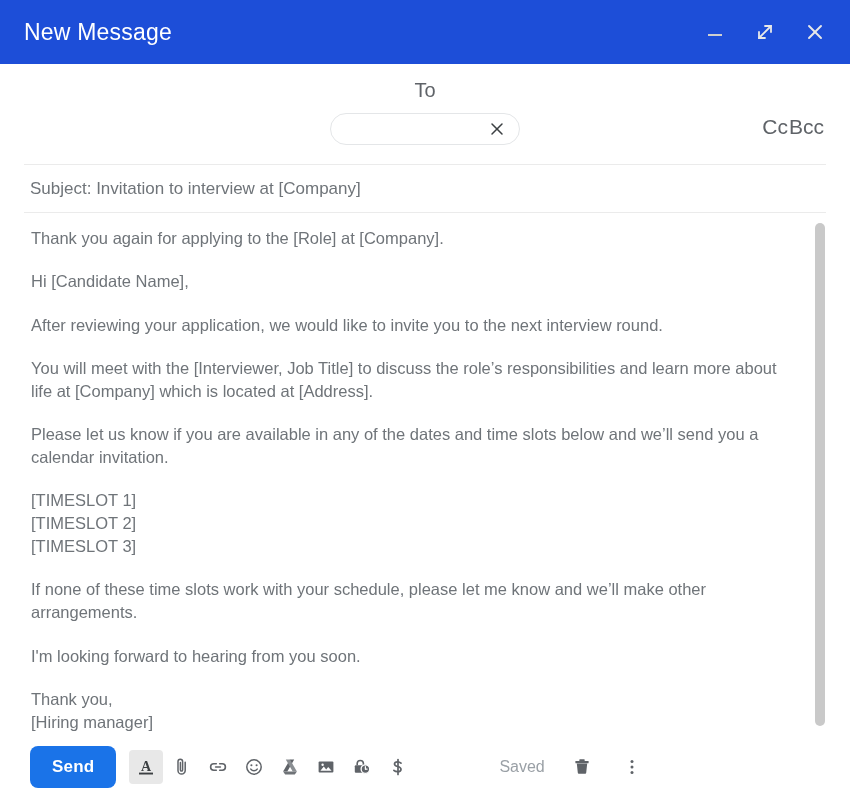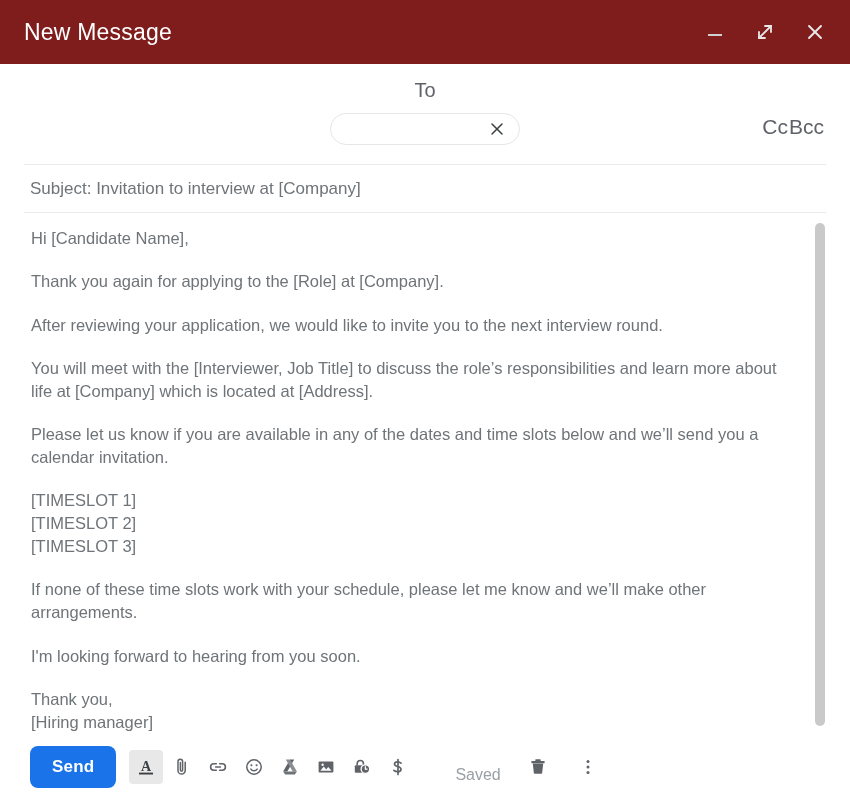--- a/index.html
+++ b/index.html
@@ -19,21 +19,21 @@
     height: 800px;
     position: relative;
     background: #ffffff;
     display: flex;
     flex-direction: column;
   }
 
   
   .titlebar {
     height: 64px;
-    background: #7f1d1d;
+    background: #1d4ed8;
     display: flex;
     align-items: center;
     padding: 0 18px 0 24px;
     box-sizing: border-box;
     flex: 0 0 64px;
   }
   .titlebar-title {
     color: #ffffff;
     font-size: 23px;
     font-weight: 400;
@@ -209,23 +209,23 @@
     display: flex;
     align-items: center;
     justify-content: center;
     border-radius: 4px;
     cursor: pointer;
   }
   .tool-btn.active { background: #e8e8e8; }
   .tool-btn svg { display: block; }
   .toolbar-right {
     display: flex;
-    align-items: flex-end;
+    align-items: center;
     gap: 16px;
-    margin-left: 40px;
+    margin-left: 84px;
   }
   .saved-label {
     font-size: 16px;
     color: #9aa0a6;
     padding-right: 4px;
   }
 </style>
 </head>
 <body>
 
@@ -281,22 +281,22 @@
   <div class="divider"></div>
 
   <div class="subject-row">
     <div class="subject-text">Subject: Invitation to interview at [Company]</div>
   </div>
 
   <div class="divider"></div>
 
   <div class="body-area">
     <div class="body-text">
+      <p>Thank you again for applying to the [Role] at [Company].</p>
       <p>Hi [Candidate Name],</p>
-      <p>Thank you again for applying to the [Role] at [Company].</p>
       <p>After reviewing your application, we would like to invite you to the next interview round.</p>
       <p>You will meet with the [Interviewer, Job Title] to discuss the role’s responsibilities and learn more about life at [Company] which is located at [Address].</p>
       <p>Please let us know if you are available in any of the dates and time slots below and we’ll send you a calendar invitation.</p>
       <p class="tight">[TIMESLOT 1]</p>
       <p class="tight">[TIMESLOT 2]</p>
       <p class="block-list">[TIMESLOT 3]</p>
       <p>If none of these time slots work with your schedule, please let me know and we’ll make other arrangements.</p>
       <p>I'm looking forward to hearing from you soon.</p>
       <p class="tight">Thank you,</p>
       <p>[Hiring manager]</p>

